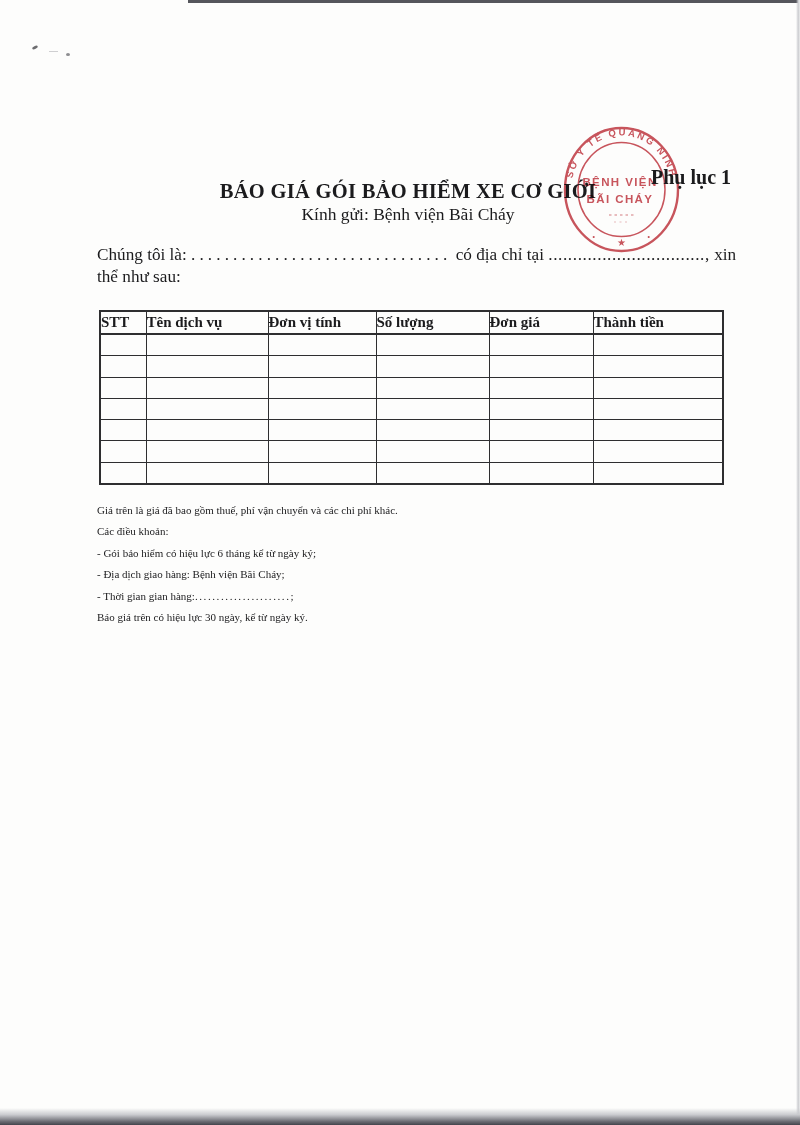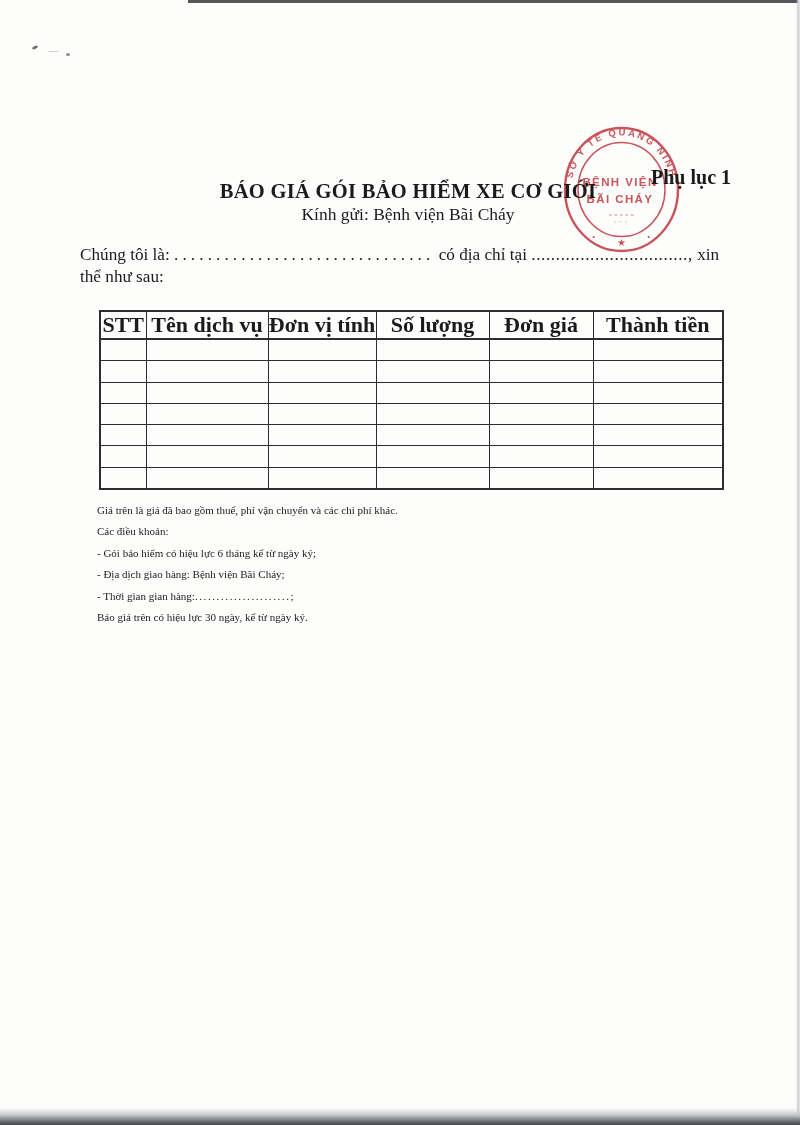--- a/index.html
+++ b/index.html
@@ -16,31 +16,31 @@
     background:linear-gradient(to bottom,rgba(212,212,216,0) 0%,#c9cace 40%,#6a6b72 80%,#44454c 100%);}
   .speck1{position:absolute;left:32px;top:46px;width:6px;height:3px;background:#6d6d70;border-radius:50%;transform:rotate(-25deg);}
   .speck2{position:absolute;left:66px;top:53px;width:4px;height:3px;background:#8d8d90;border-radius:50%;}
   .speck3{position:absolute;left:49px;top:51px;width:9px;height:1px;background:#cfcfd1;}
 
   .annex{position:absolute;left:642px;top:166px;font-size:20px;font-weight:bold;z-index:6;margin-left:9px;}
   .title{position:absolute;left:8px;top:180px;width:800px;text-align:center;
     font-size:20.5px;font-weight:bold;letter-spacing:.3px;z-index:2;}
   .recipient{position:absolute;left:8px;top:204px;width:800px;text-align:center;font-size:17.5px;}
 
-  .intro{position:absolute;left:80px;top:244px;font-size:17.2px;line-height:21.6px;white-space:nowrap;}
+  .intro{position:absolute;left:97px;top:244px;font-size:17.2px;line-height:21.6px;white-space:nowrap;}
   .leader1{letter-spacing:4.1px;}
   .leader2{letter-spacing:.6px;}
 
   table.quote{
     position:absolute;left:99px;top:310px;width:623px;
     border-collapse:collapse;table-layout:fixed;
     border:2.2px solid #2e2e30;z-index:2;
   }
   table.quote th,table.quote td{border:1.6px solid #2e2e30;padding:0;}
-  table.quote th{height:21px;font-size:22px;font-weight:bold;text-align:center;border-bottom-width:2px;}
+  table.quote th{height:21px;font-size:15px;font-weight:bold;text-align:left;border-bottom-width:2px;}
   table.quote td{height:20.3px;}
 
   .terms{position:absolute;left:97px;top:500px;font-size:11px;line-height:21.4px;white-space:nowrap;}
   .leader3{letter-spacing:1.6px;}
 
   .stamp{position:absolute;left:557px;top:124px;z-index:5;mix-blend-mode:multiply;opacity:.92;}
   .stamp text{font-family:"Liberation Sans",sans-serif;}
 </style>
 </head>
 <body>

